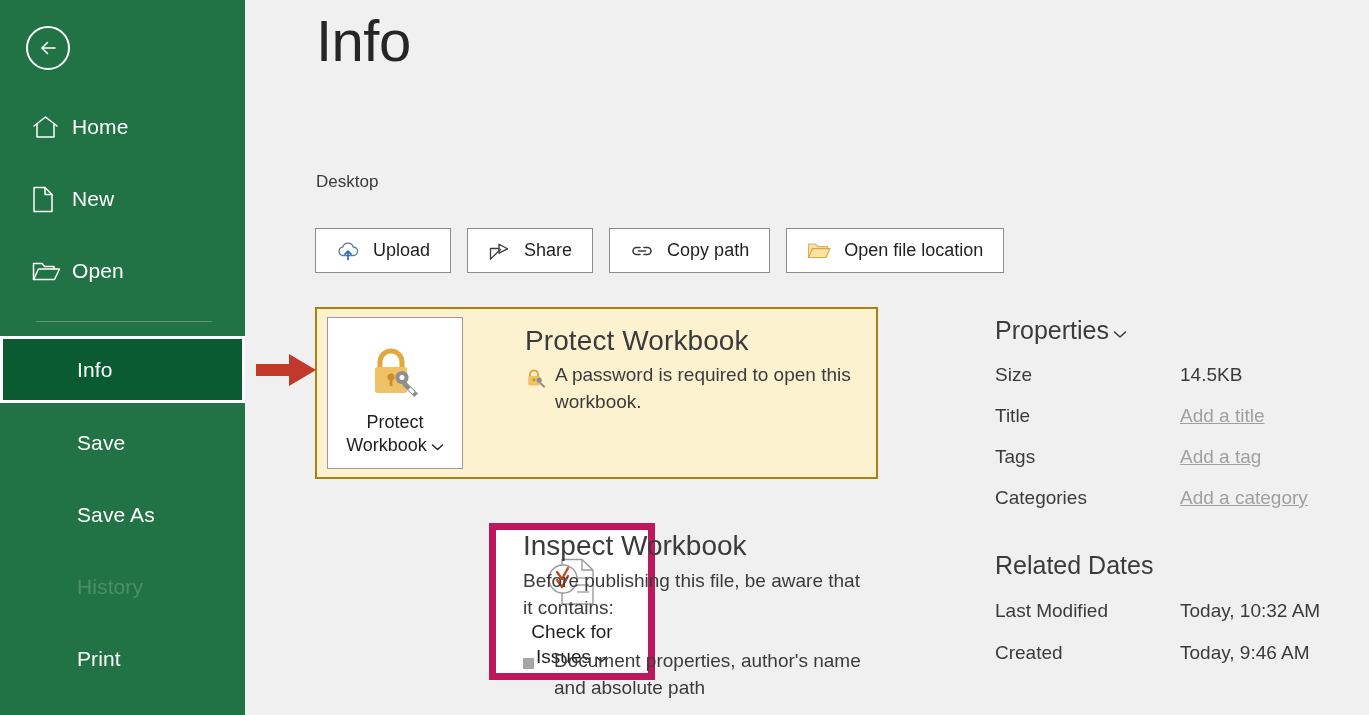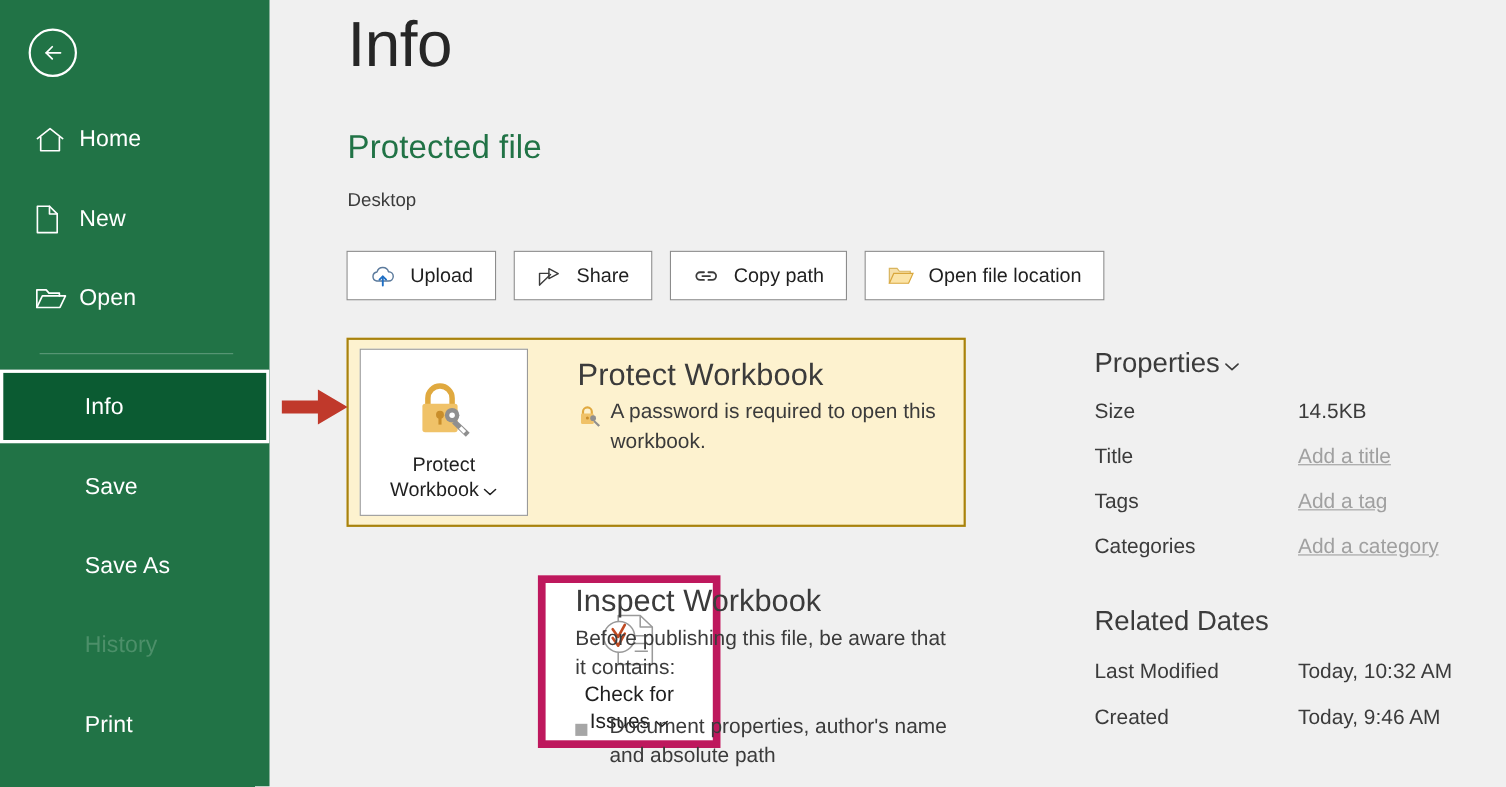--- a/index.html
+++ b/index.html
@@ -93,21 +93,21 @@
 
   
   .protect-panel {
     position: absolute; left: 70px; top: 307px;
     width: 563px; height: 172px;
     background: #fdf2cf;
     border: 2px solid #a8820d;
   }
   .big-tile {
     position: absolute; left: 10px; top: 8px;
-    width: 153px; height: 152px;
+    width: 136px; height: 152px;
     background: #ffffff;
     border: 1px solid #9a9a9a;
     display: flex; flex-direction: column;
     align-items: center; justify-content: flex-start;
     cursor: pointer;
   }
   .big-tile .tile-icon { margin-top: 27px; height: 58px; display: flex; align-items: center; }
   .big-tile .tile-label {
     margin-top: 8px; text-align: center;
     font-size: 18px; color: #1f1f1f; line-height: 1.28;
@@ -234,21 +234,20 @@
     </div>
 
     <div class="nav-item no-icon" style="top:636px">
       <span class="nav-label">Print</span>
     </div>
   </div>
 
   <div class="main">
 
     <div class="page-title">Info</div>
-    <div class="file-name">Protected file</div>
     <div class="file-loc">Desktop</div>
 
     <div class="toolbar">
 
       <div class="tb-btn">
         <span class="tb-icon">
           <svg width="24" height="20" viewBox="0 0 24 20" fill="none" stroke="#5b7a9c" stroke-width="1.3" stroke-linejoin="round" stroke-linecap="round">
             <path d="M6.5 14.5 A4.2 4.2 0 0 1 6.8 6.2 A5.4 5.4 0 0 1 17.2 6.0 A3.9 3.9 0 0 1 17.3 14.5 Z"></path>
             <line x1="12" y1="18.5" x2="12" y2="10.5" stroke="#1f6fc4" stroke-width="1.7"></line>
             <polyline points="9,13.2 12,10.2 15,13.2" stroke="#1f6fc4" stroke-width="1.7"></polyline>

